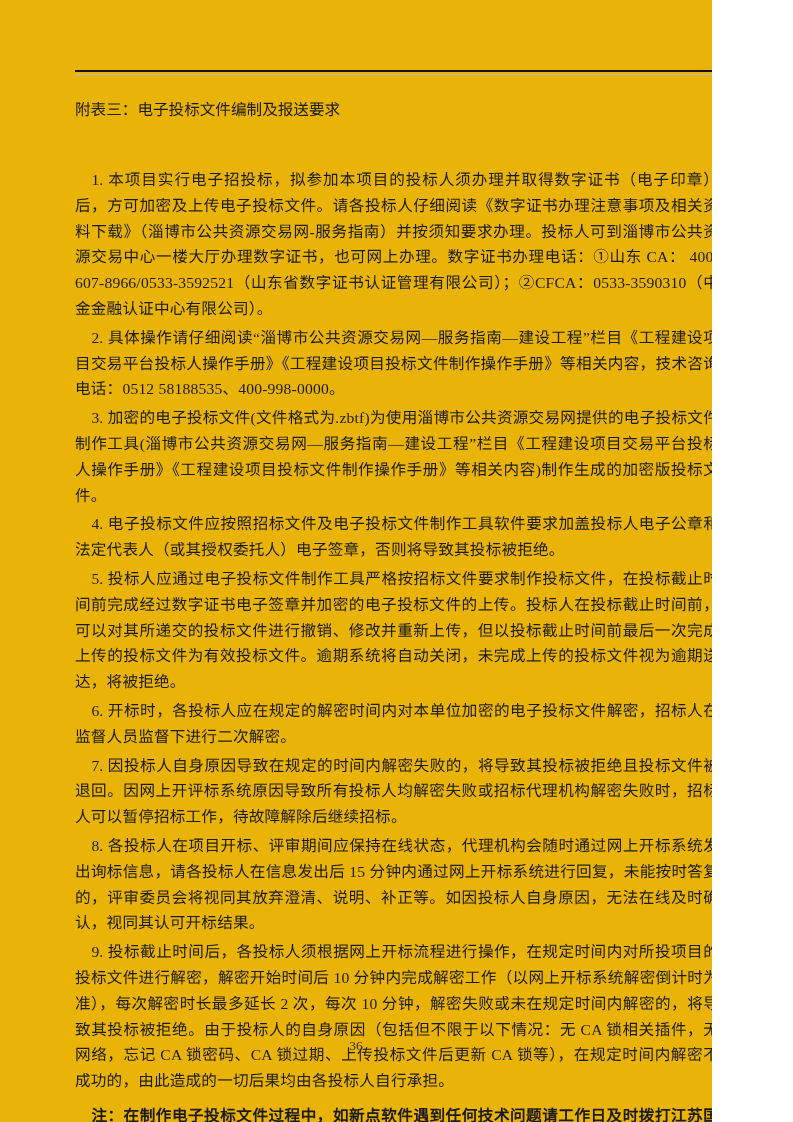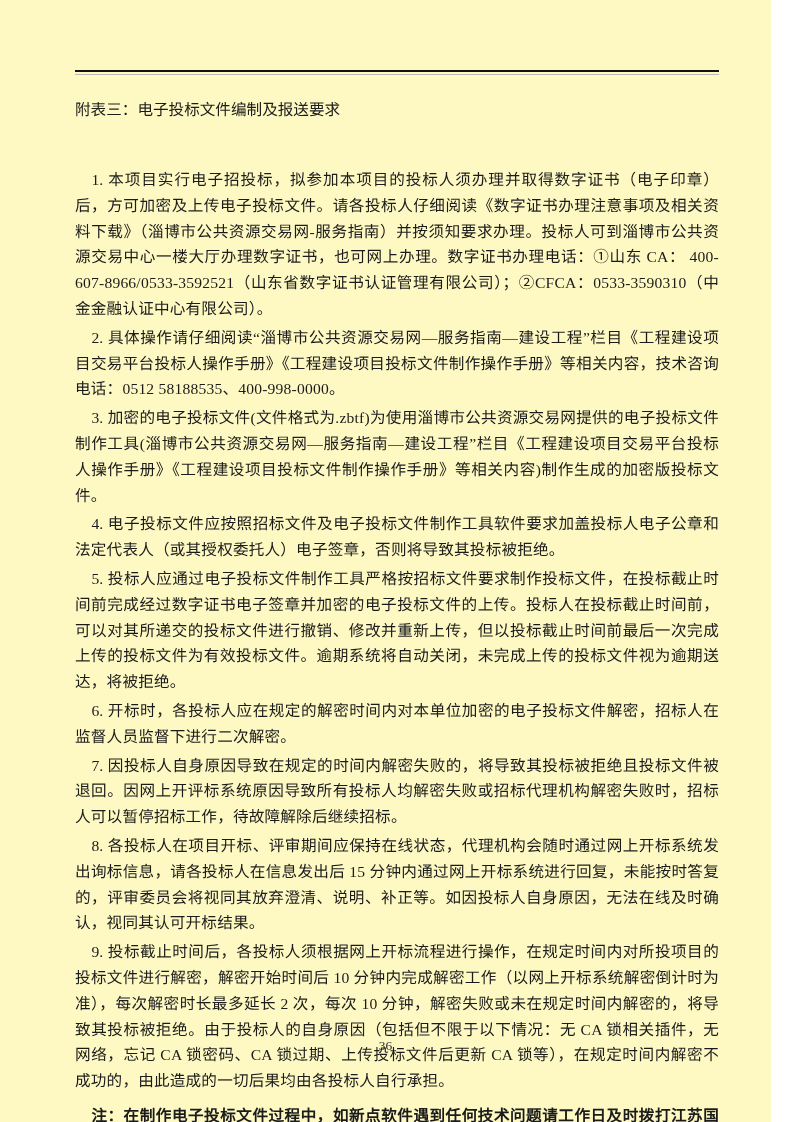--- a/index.html
+++ b/index.html
@@ -2,23 +2,23 @@
 <html lang="zh-CN"><head>
 <meta charset="utf-8">
 <style>
   html, body {
     margin: 0;
     padding: 0;
     background: #ffffff;
   }
   .page {
     position: relative;
-    width: 771px;
+    width: 712px;
     height: 1122px;
-    background: #fef9c3;
+    background: #eab308;
     font-family: "Liberation Serif", "DejaVu Serif", serif;
     color: #1b1b1b;
     overflow: hidden;
   }
   .header-rule {
     position: absolute;
     left: 75px;
     top: 70px;
     width: 644px;
     height: 2px;

